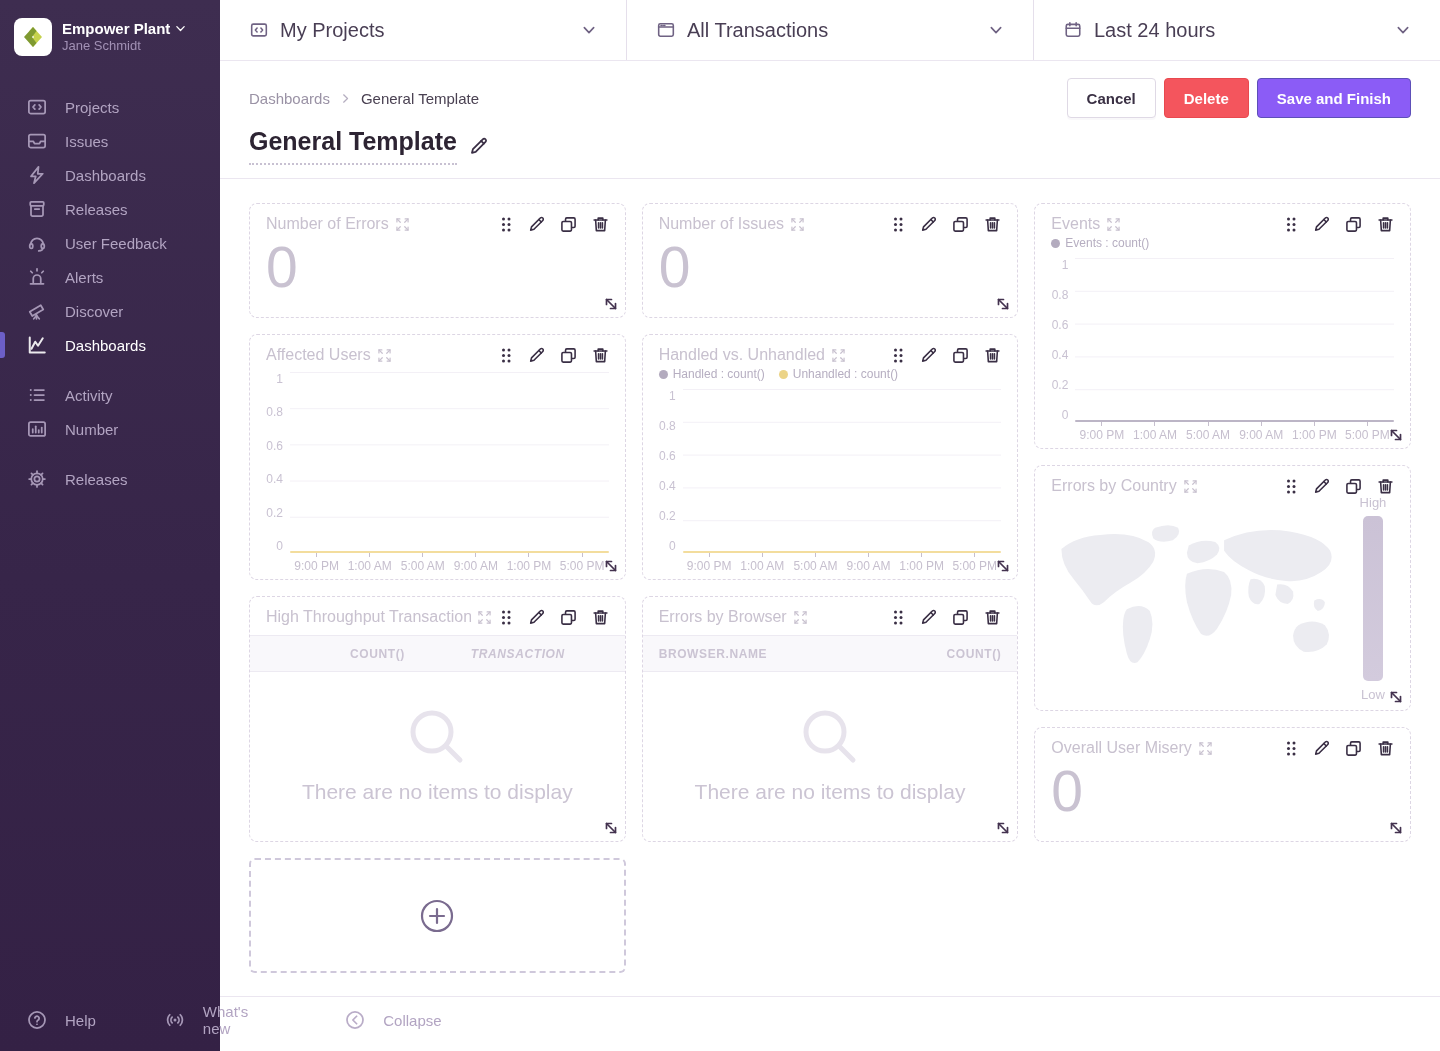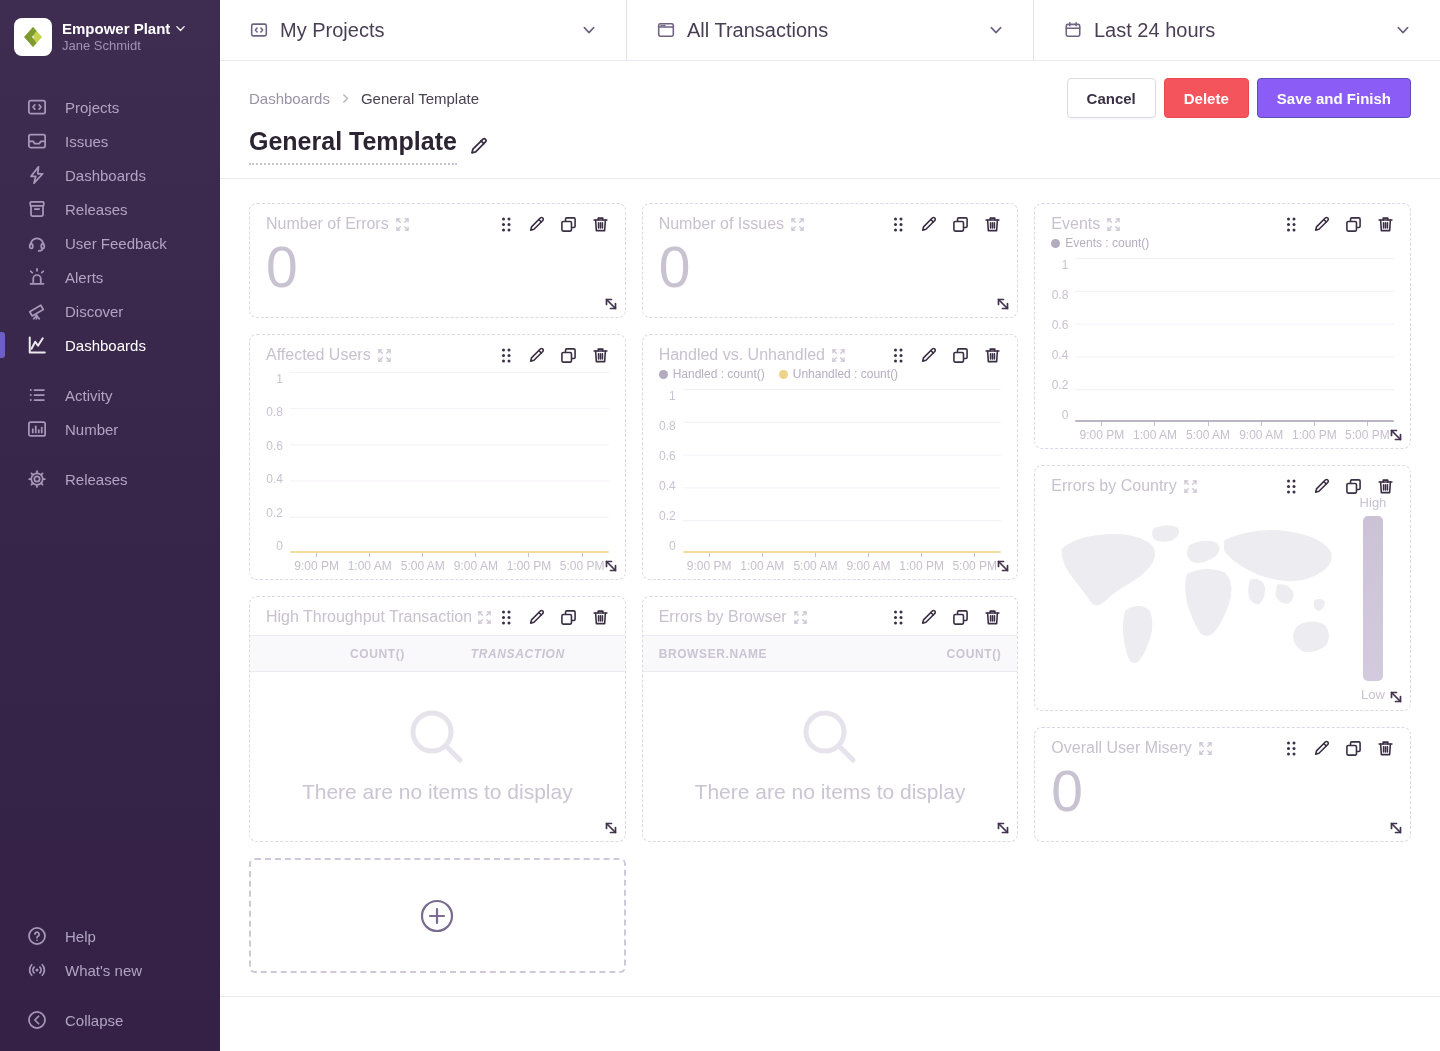--- a/index.html
+++ b/index.html
@@ -24,21 +24,21 @@
   .org-name { font-size:15px; font-weight:bold; color:#fff; display:flex; align-items:center; gap:5px; white-space:nowrap; }
   .org-user { font-size:13px; color:#a291b5; }
   nav.side-nav { display:flex; flex-direction:column; margin-top:24px; }
   .nav-item { display:flex; align-items:center; gap:17px; height:34px; padding:0 14px 0 26px;
               font-size:15px; color:#b2a4c2; position:relative; cursor:pointer; }
   .nav-item .nicon { width:22px; height:22px; flex:none; display:flex; align-items:center; justify-content:center; opacity:.9; }
   .nav-item.active { color:#ffffff; }
   .nav-item.active::before { content:""; position:absolute; left:0; top:4px; bottom:4px; width:5px;
     background:#6c5fc7; border-radius:0 3px 3px 0; }
   .nav-gap { height:16px; }
-  .side-bottom { margin-top:auto; display:flex; flex-direction:column; }
+  .side-bottom { margin-top:auto; display:flex; flex-direction:row;gap:28px; }
   svg.sic { stroke:currentColor; fill:none; stroke-width:1.4; stroke-linecap:round; stroke-linejoin:round; }
 
   
   .main { flex:1; display:flex; flex-direction:column; min-width:0; background:#fff; }
 
   .topbar { height:61px; flex:none; display:flex; align-items:stretch; border-bottom:1px solid #ebe6f0; background:#fff; }
   .filter { flex:1; display:flex; align-items:center; gap:12px; padding:0 30px; font-size:20px; color:#493e54; cursor:pointer; }
   .filter + .filter { border-left:1px solid #e5dfeb; }
   .filter .ficon { color:#6f6283; display:flex; }
   .filter .chev { margin-left:auto; color:#6f6283; display:flex; }

